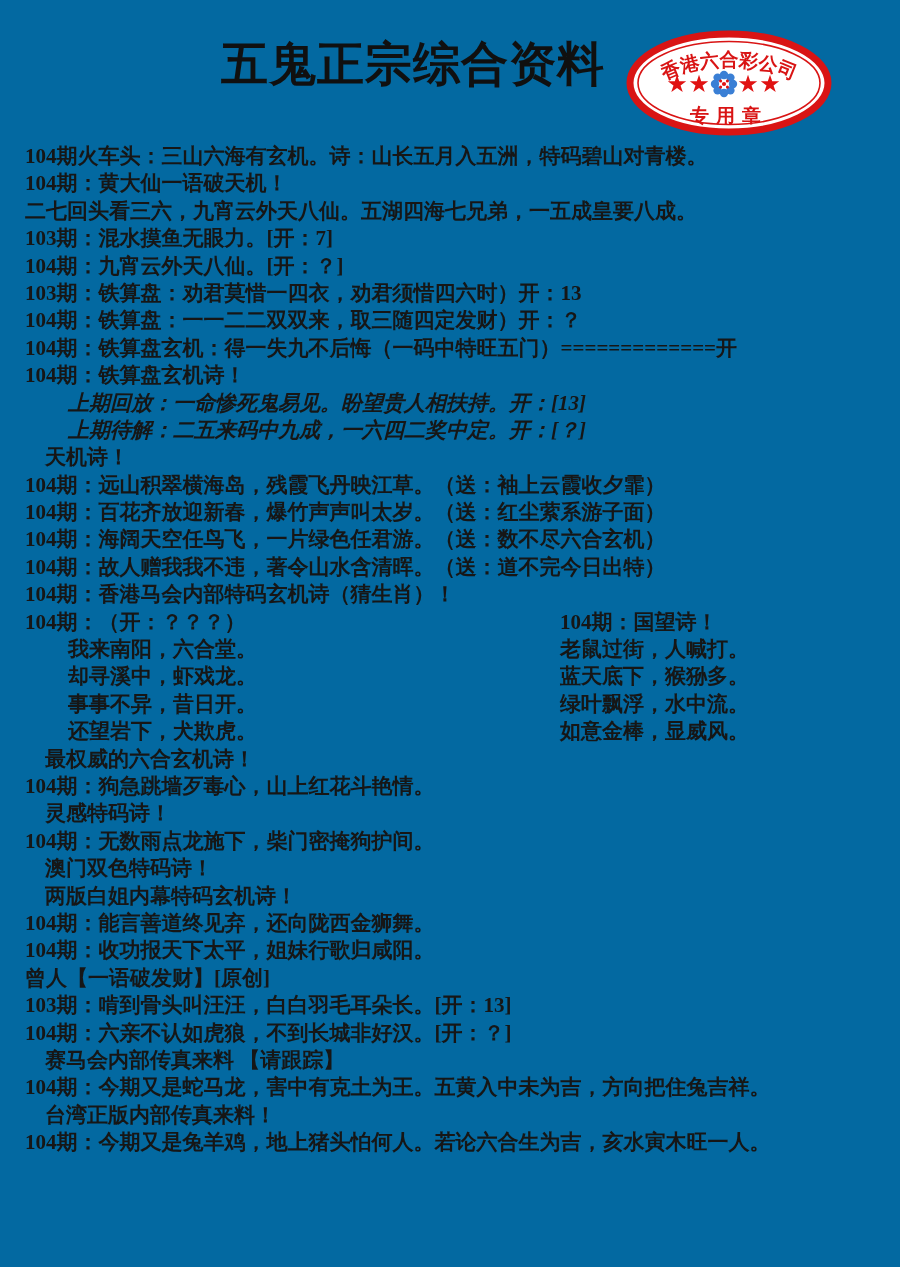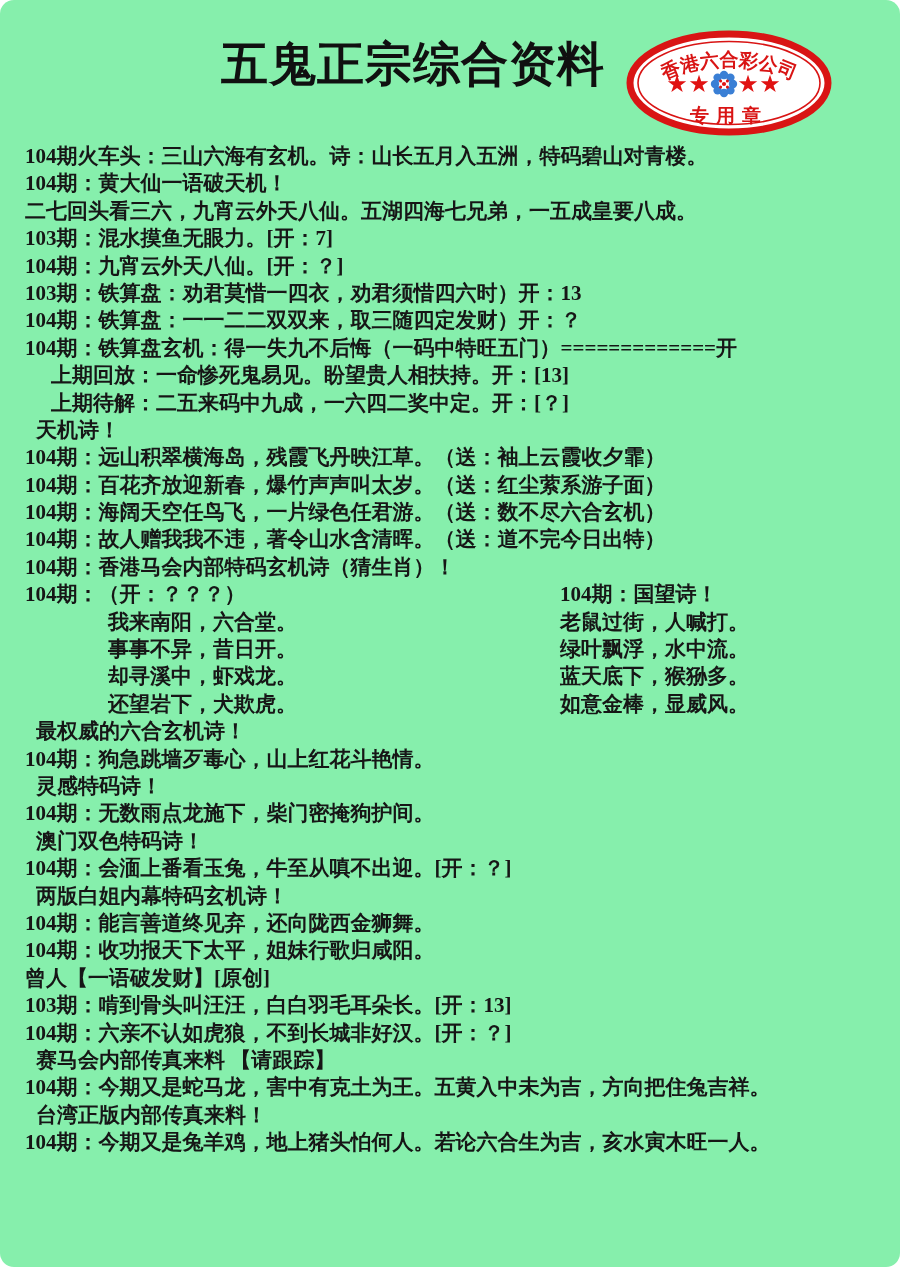--- a/index.html
+++ b/index.html
@@ -1,36 +1,36 @@
 <!DOCTYPE html>
 <html><head>
 <meta charset="utf-8">
 <style>
   html,body{margin:0;padding:0;}
   body{
     width:900px;height:1267px;background:#ffffff;position:relative;overflow:hidden;
     font-family:"Liberation Serif","DejaVu Serif",serif;
   }
-  .page{position:absolute;inset:0;background:#86efac;border-radius:14px;}
+  .page{position:absolute;inset:0;background:#0369a1;}
   .title{
     position:absolute;left:221px;top:33px;margin:0;
     font-size:47px;font-weight:700;letter-spacing:1px;color:#101010;white-space:nowrap;
   }
   .stamp{position:absolute;left:620px;top:28px;width:218px;height:112px;}
   .stamp text{font-family:"Liberation Serif","DejaVu Serif",serif;}
   .stamp .star-txt{font-family:"DejaVu Sans",sans-serif;}
   .content{position:absolute;top:143px;left:0;width:808px;}
   .line{
     position:relative;height:27.4px;line-height:27.4px;
     font-size:21px;font-weight:600;color:#161616;white-space:nowrap;
   }
   .i0{padding-left:25px;}
-  .i1{padding-left:36px;}
-  .i2{padding-left:108px;}
-  .i3{padding-left:51px;}
+  .i1{padding-left:45px;}
+  .i2{padding-left:68px;}
+  .i3{padding-left:68px;font-style:italic;}
   .rcol{position:absolute;left:560px;top:0;}
 </style>
 </head>
 <body>
 
 <div class="page">
 
   <h1 class="title">五鬼正宗综合资料</h1>
 
   <svg class="stamp" viewBox="0 0 218 112">
@@ -66,54 +66,54 @@
 
   <div class="content">
     <div class="line i0">104期火车头：三山六海有玄机。诗：山长五月入五洲，特码碧山对青楼。</div>
     <div class="line i0">104期：黄大仙一语破天机！</div>
     <div class="line i0">二七回头看三六，九宵云外天八仙。五湖四海七兄弟，一五成皇要八成。</div>
     <div class="line i0">103期：混水摸鱼无眼力。[开：7]</div>
     <div class="line i0">104期：九宵云外天八仙。[开：？]</div>
     <div class="line i0">103期：铁算盘：劝君莫惜一四衣，劝君须惜四六时）开：13</div>
     <div class="line i0">104期：铁算盘：一一二二双双来，取三随四定发财）开：？</div>
     <div class="line i0">104期：铁算盘玄机：得一失九不后悔（一码中特旺五门）=============开</div>
+    <div class="line i0">104期：铁算盘玄机诗！</div>
     <div class="line i3">上期回放：一命惨死鬼易见。盼望贵人相扶持。开：[13]</div>
     <div class="line i3">上期待解：二五来码中九成，一六四二奖中定。开：[？]</div>
     <div class="line i1">天机诗！</div>
     <div class="line i0">104期：远山积翠横海岛，残霞飞丹映江草。（送：袖上云霞收夕霏）</div>
     <div class="line i0">104期：百花齐放迎新春，爆竹声声叫太岁。（送：红尘萦系游子面）</div>
     <div class="line i0">104期：海阔天空任鸟飞，一片绿色任君游。（送：数不尽六合玄机）</div>
     <div class="line i0">104期：故人赠我我不违，著令山水含清晖。（送：道不完今日出特）</div>
     <div class="line i0">104期：香港马会内部特码玄机诗（猜生肖）！</div>
     <div class="line i0">
       <span>104期：（开：？？？）</span>
       <span class="rcol">104期：国望诗！</span>
     </div>
     <div class="line i2">
       <span>我来南阳，六合堂。</span>
       <span class="rcol">老鼠过街，人喊打。</span>
     </div>
     <div class="line i2">
+      <span>却寻溪中，虾戏龙。</span>
+      <span class="rcol">蓝天底下，猴狲多。</span>
+    </div>
+    <div class="line i2">
       <span>事事不异，昔日开。</span>
       <span class="rcol">绿叶飘浮，水中流。</span>
-    </div>
-    <div class="line i2">
-      <span>却寻溪中，虾戏龙。</span>
-      <span class="rcol">蓝天底下，猴狲多。</span>
     </div>
     <div class="line i2">
       <span>还望岩下，犬欺虎。</span>
       <span class="rcol">如意金棒，显威风。</span>
     </div>
     <div class="line i1">最权威的六合玄机诗！</div>
     <div class="line i0">104期：狗急跳墙歹毒心，山上红花斗艳情。</div>
     <div class="line i1">灵感特码诗！</div>
     <div class="line i0">104期：无数雨点龙施下，柴门密掩狗护间。</div>
     <div class="line i1">澳门双色特码诗！</div>
-    <div class="line i0">104期：会湎上番看玉兔，牛至从嗔不出迎。[开：？]</div>
     <div class="line i1">两版白姐内幕特码玄机诗！</div>
     <div class="line i0">104期：能言善道终见弃，还向陇西金狮舞。</div>
     <div class="line i0">104期：收功报天下太平，姐妹行歌归咸阳。</div>
     <div class="line i0">曾人【一语破发财】[原创]</div>
     <div class="line i0">103期：啃到骨头叫汪汪，白白羽毛耳朵长。[开：13]</div>
     <div class="line i0">104期：六亲不认如虎狼，不到长城非好汉。[开：？]</div>
     <div class="line i1">赛马会内部传真来料 【请跟踪】</div>
     <div class="line i0">104期：今期又是蛇马龙，害中有克土为王。五黄入中未为吉，方向把住兔吉祥。</div>
     <div class="line i1">台湾正版内部传真来料！</div>
     <div class="line i0">104期：今期又是兔羊鸡，地上猪头怕何人。若论六合生为吉，亥水寅木旺一人。</div>

